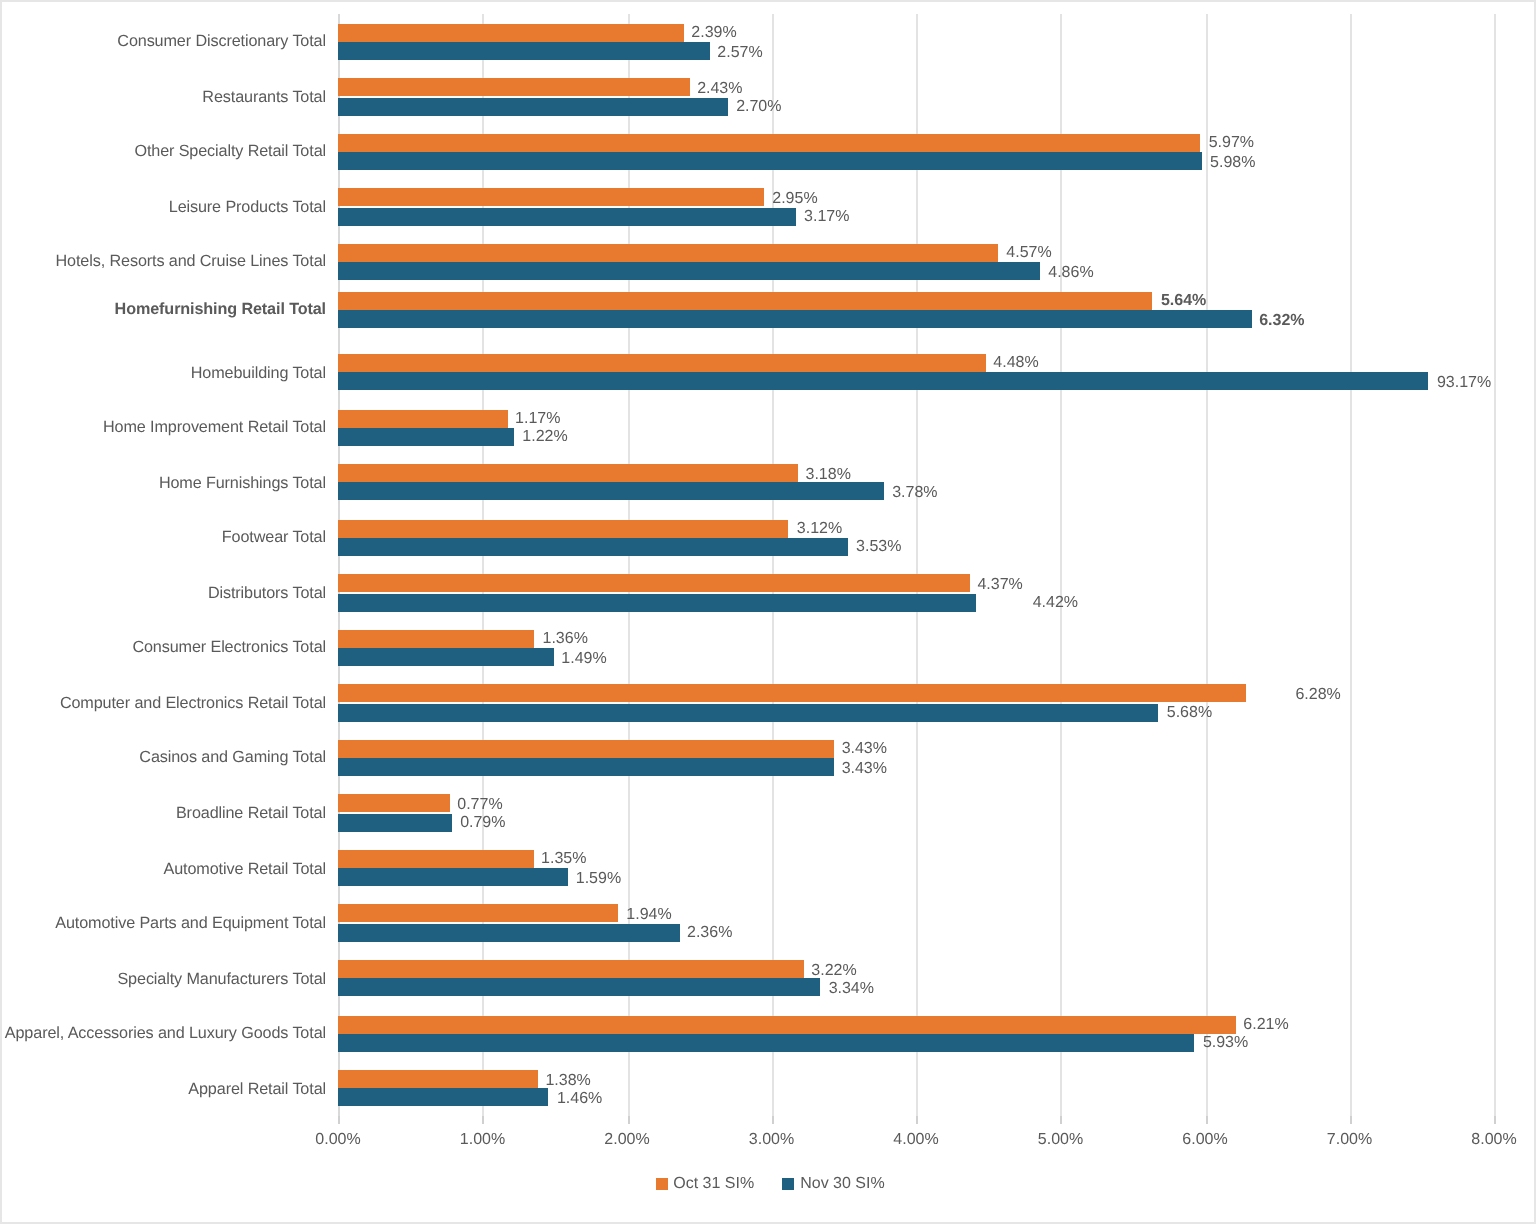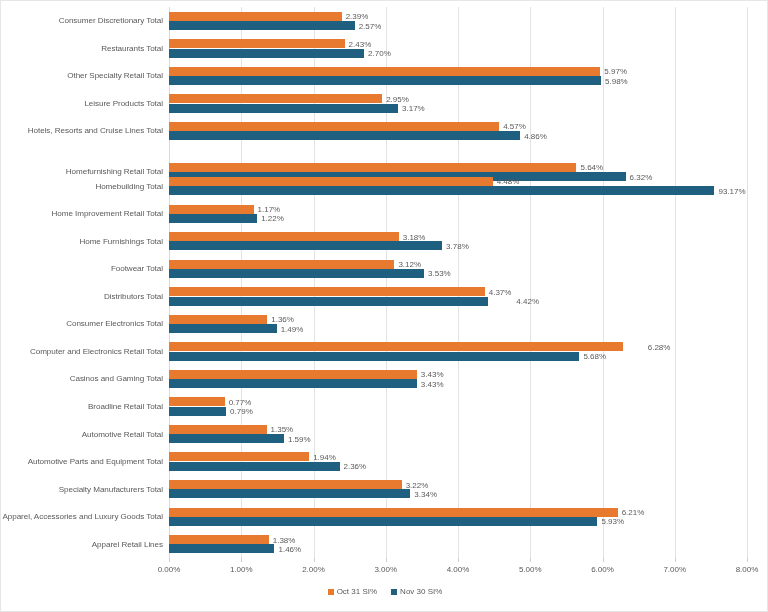--- a/index.html
+++ b/index.html
@@ -229,21 +229,21 @@
           <div class="bar-wrap s0" style="top: 4.6835px;">
             <div class="bar s0" style="width: 330.183px; background: rgb(232, 122, 48);"></div>
             <div class="bar-label" style="left: 330.183px;">4.57%</div>
           </div>
           <div class="bar-wrap s1" style="top: 14.0505px;">
             <div class="bar s1" style="width: 351.135px; background: rgb(31, 95, 128);"></div>
             <div class="bar-label" style="left: 351.135px;">4.86%</div>
           </div>
         </div>
       </div>
-      <div class="cat-row" style="top: 151px; height: 27.55px;">
+      <div class="cat-row" style="top: 134px; height: 27.55px; font-weight: bold;">
         <div class="cat-label-box" style="height: 27.55px;">Homefurnishing Retail Total</div>
         <div class="bars" style="height: 27.55px;">
           <div class="bar-wrap s0" style="top: 4.6835px;">
             <div class="bar s0" style="width: 407.49px; background: rgb(232, 122, 48);"></div>
             <div class="bar-label" style="left: 407.49px;">5.64%</div>
           </div>
           <div class="bar-wrap s1" style="top: 14.0505px;">
             <div class="bar s1" style="width: 456.62px; background: rgb(31, 95, 128);"></div>
             <div class="bar-label" style="left: 456.62px;">6.32%</div>
           </div>
@@ -412,21 +412,21 @@
             <div class="bar s0" style="width: 448.673px; background: rgb(232, 122, 48);"></div>
             <div class="bar-label" style="left: 448.673px;">6.21%</div>
           </div>
           <div class="bar-wrap s1" style="top: 14.0505px;">
             <div class="bar s1" style="width: 428.442px; background: rgb(31, 95, 128);"></div>
             <div class="bar-label" style="left: 428.442px;">5.93%</div>
           </div>
         </div>
       </div>
       <div class="cat-row" style="top: 523.45px; height: 27.55px;">
-        <div class="cat-label-box" style="height: 27.55px;">Apparel Retail Lines</div>
+        <div class="cat-label-box" style="height: 27.55px;">Apparel Retail Total</div>
         <div class="bars" style="height: 27.55px;">
           <div class="bar-wrap s0" style="top: 4.6835px;">
             <div class="bar s0" style="width: 99.705px; background: rgb(232, 122, 48);"></div>
             <div class="bar-label" style="left: 99.705px;">1.38%</div>
           </div>
           <div class="bar-wrap s1" style="top: 14.0505px;">
             <div class="bar s1" style="width: 105.485px; background: rgb(31, 95, 128);"></div>
             <div class="bar-label" style="left: 105.485px;">1.46%</div>
           </div>
         </div>

